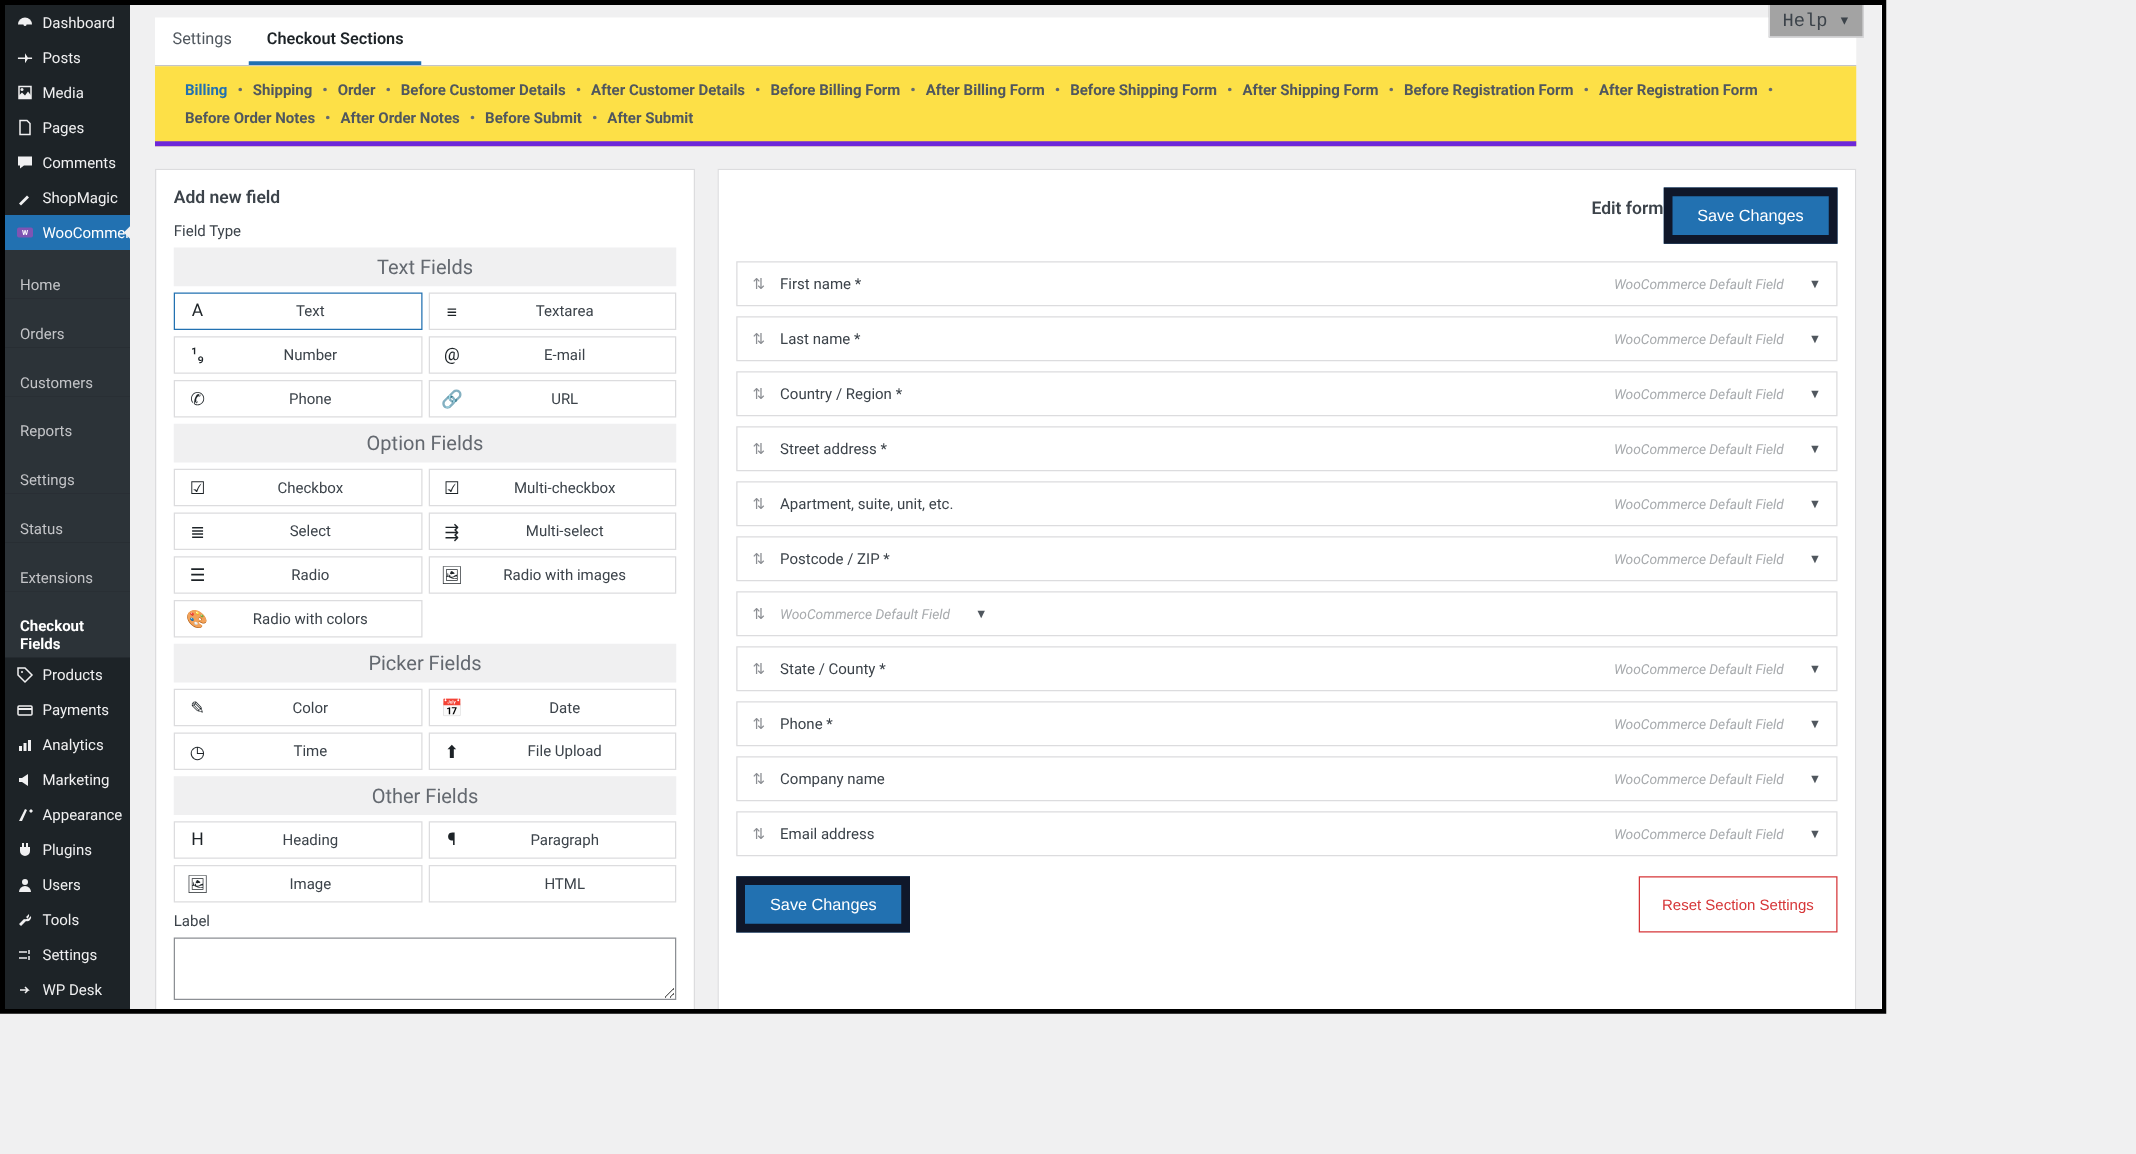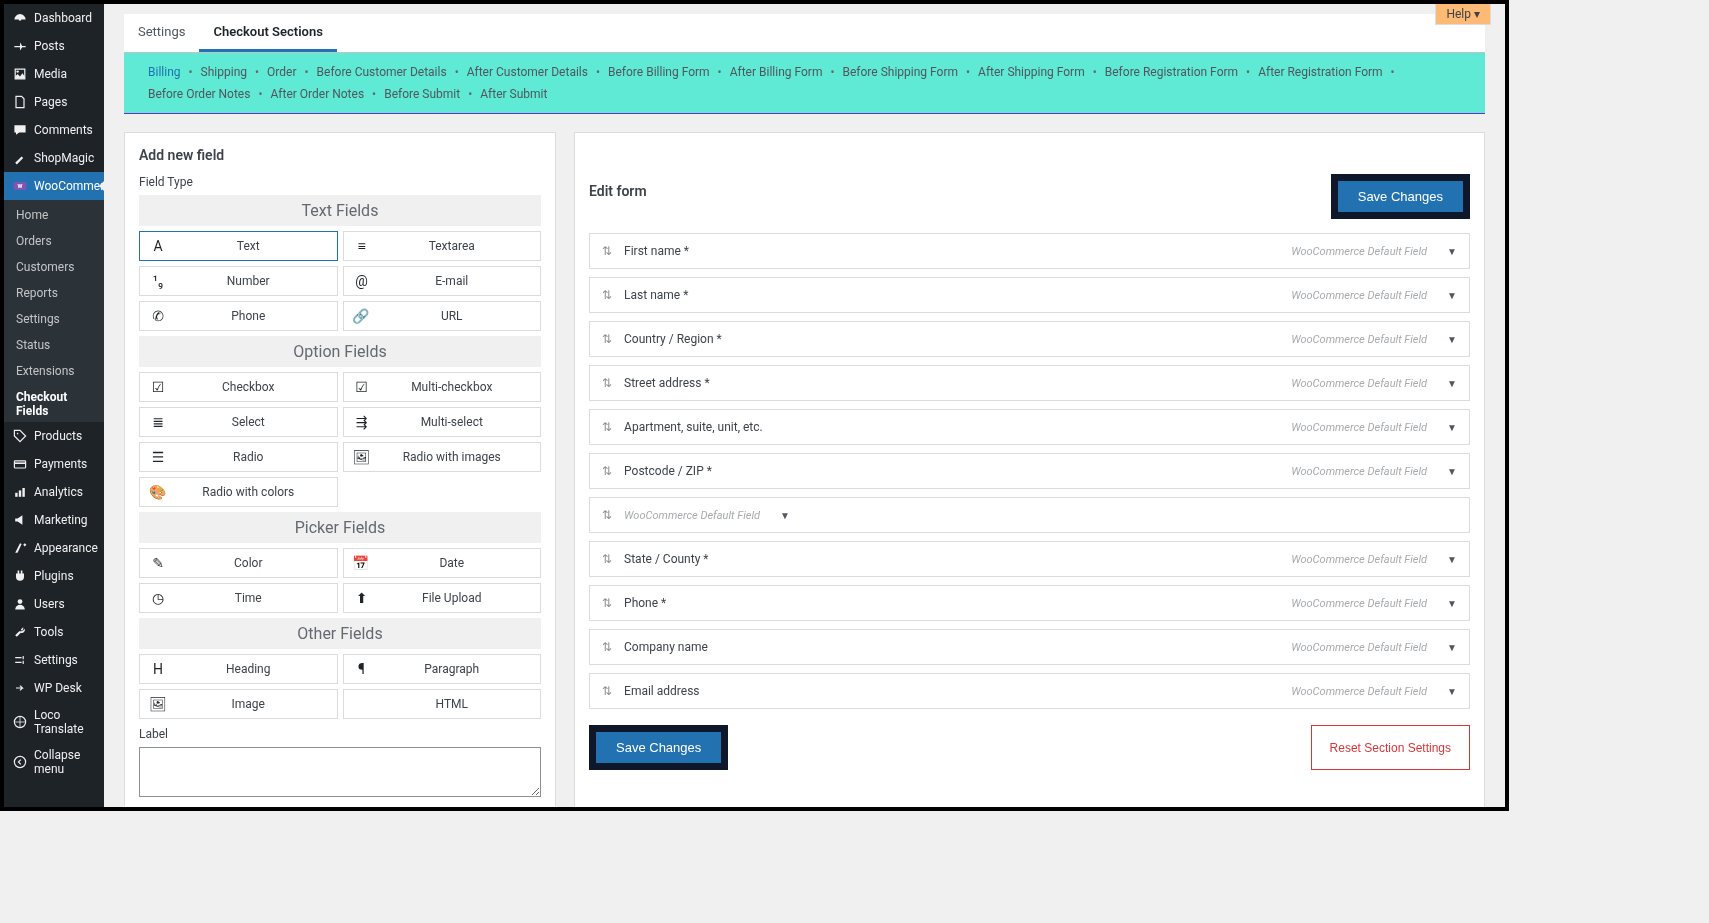--- a/index.html
+++ b/index.html
@@ -5,36 +5,36 @@
 * { box-sizing: border-box; margin: 0; padding: 0; }
 body { font-family: -apple-system, BlinkMacSystemFont, "Segoe UI", Roboto, sans-serif; font-size: 13px; color: #3c434a; background: #f0f0f1; }
 .frame { border: 4px solid #000; width: 1509px; height: 811px; display: flex; overflow: hidden; position: relative; }
 
 
 .sidebar { width: 100px; background: #1d2327; color: #f0f0f1; overflow-y: auto; flex-shrink: 0; }
 .sidebar-item { display: flex; align-items: center; padding: 6px 8px; font-size: 12px; color: #f0f0f1; cursor: pointer; gap: 6px; }
 .sidebar-item.active { background: #2271b1; color: #fff; position: relative; }
 .sidebar-item.active::after { content: ''; position: absolute; right: -1px; top: 50%; transform: translateY(-50%); border: 6px solid transparent; border-right-color: #f0f0f1; }
 .sidebar-item .ico { width: 16px; height: 16px; display: inline-flex; align-items: center; justify-content: center; flex-shrink: 0; fill: currentColor; }
-.sidebar-sub { padding: 8px 8px 4px 12px; font-size: 12px; color: #c3c4c7; cursor: pointer; background: #2c3338; }
+.sidebar-sub { padding: 21px 8px 4px 12px; font-size: 12px; color: #c3c4c7; cursor: pointer; background: #2c3338; }
 .sidebar-sub.current { font-weight: bold; color: #fff; }
 
 
 .content { flex: 1; background: #f0f0f1; overflow-y: auto; position: relative; }
-.help-tab { position: absolute; right: 14px; top: 0; background: #fdba74; border: 1px solid #dcdcde; border-top: none; padding: 3px 10px; font-size: 12px; cursor: pointer; }
+.help-tab { position: absolute; right: 14px; top: 0; background: #a3a3a3; border: 1px solid #dcdcde; border-top: none; padding: 3px 10px; font-size: 15px; cursor: pointer; font-family: Liberation Mono, monospace; }
 
 .page-header { display: flex; align-items: center; gap: 10px; padding: 20px 20px 10px; }
 .page-header .title-icon { color: #2271b1; font-size: 22px; }
 .page-title { font-size: 20px; font-weight: 400; }
 
 .nav-tabs { display: flex; border-bottom: 1px solid #c3c4c7; margin: 10px 20px 0; background: #fff; }
 .nav-tab { padding: 10px 14px; font-size: 13px; cursor: pointer; color: #50575e; border-bottom: 3px solid transparent; }
 .nav-tab.active { border-bottom-color: #2271b1; color: #1d2327; font-weight: 600; }
 
-.sub-tabs { display: flex; flex-wrap: wrap; padding: 10px 20px; background: #5eead4; border-bottom: 1px solid #6d28d9; gap: 4px; align-items: center; margin: 0 20px; }
+.sub-tabs { display: flex; flex-wrap: wrap; padding: 10px 20px; background: #fde047; border-bottom: 4px solid #6d28d9; gap: 4px; align-items: center; margin: 0 20px; font-weight: bold; }
 .sub-tab { color: #50575e; font-size: 12px; cursor: pointer; padding: 2px 4px; }
 .sub-tab.active { color: #2271b1; }
 .sep { color: #646970; font-size: 12px; }
 
 .panels { display: flex; gap: 18px; padding: 18px 20px; }
 .panel { background: #fff; border: 1px solid #dcdcde; padding: 14px; }
 .panel-left { width: 432px; flex-shrink: 0; }
 .panel-right { flex: 1; }
 .panel-heading { font-size: 14px; font-weight: 600; margin-bottom: 12px; }
 
@@ -46,21 +46,21 @@
 .type-btn.selected { border-color: #2271b1; }
 .type-btn .ico { width: 20px; display: inline-flex; justify-content: center; font-size: 14px; color: #1d2327; }
 .type-btn .lbl { flex: 1; text-align: center; }
 
 textarea.input, input.input { width: 100%; border: 1px solid #8c8f94; padding: 6px; font-size: 13px; background: #fff; }
 textarea.input { height: 50px; resize: both; }
 
 .btn-primary { background: #2271b1; color: #fff; border: 7px solid #0f172a; padding: 8px 20px; font-size: 13px; cursor: pointer; }
 .btn-danger-outline { border: 1px solid #d63638; color: #d63638; background: #fff; padding: 7px 18px; font-size: 12px; cursor: pointer; }
 
-.edit-header { display: flex; justify-content: space-between; align-items: center; margin-bottom: 14px; margin-top: 27px; }
+.edit-header { display: flex; justify-content: flex-end; align-items: center; margin-bottom: 14px; }
 .field-row { border: 1px solid #dcdcde; display: flex; align-items: center; padding: 10px 12px; margin-bottom: 8px; background: #fff; cursor: pointer; }
 .field-row .drag { color: #8c8f94; margin-right: 12px; font-size: 12px; }
 .field-row .name { font-size: 12px; flex: 1; }
 .field-row .meta { font-size: 11px; color: #a7aaad; font-style: italic; margin-right: 20px; }
 .field-row .caret { color: #50575e; font-size: 10px; }
 .edit-footer { display: flex; justify-content: space-between; margin-top: 16px; }
 </style>
 </head>
 <body>
 

